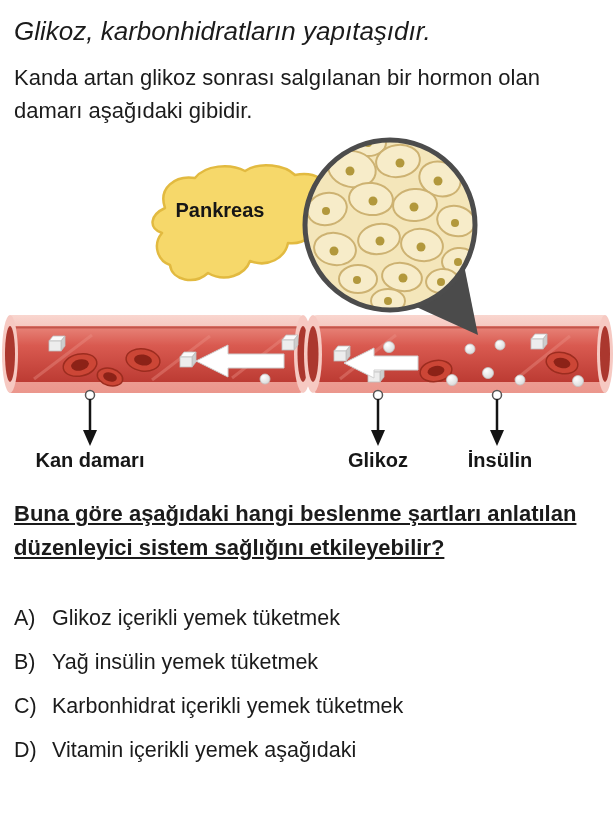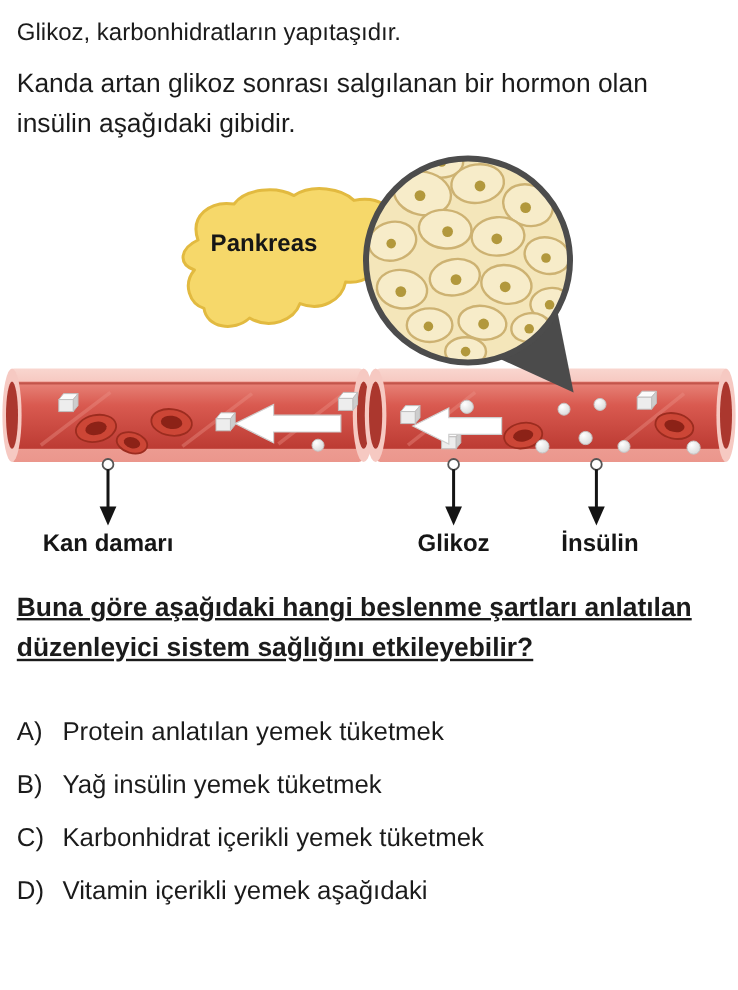--- a/index.html
+++ b/index.html
@@ -1,33 +1,33 @@
 <!DOCTYPE html>
 <html><head>
 <meta charset="utf-8">
 <style>
   html,body{margin:0;padding:0;background:#ffffff;}
   body{width:615px;height:825px;font-family:"Liberation Sans",sans-serif;color:#1b1b1b;overflow:hidden;}
   .text-wrap{padding:0 14px;}
-  .intro-italic{font-size:20px;line-height:1.35;margin:14px 0 12px;}
+  .intro-italic{font-style:italic;font-size:26px;line-height:1.35;margin:14px 0 12px;}
   .intro-par{font-size:22px;line-height:1.5;margin:0 0 6px;}
   .figure-block{display:block;margin:0;}
   .question{font-weight:bold;font-size:22px;line-height:1.55;margin:14px 0 40px;text-decoration:underline;}
   .options{margin:0;}
   .option{display:flex;align-items:baseline;font-size:21.5px;line-height:1.3;margin-bottom:16px;}
   .opt-letter{flex:none;width:38px;}
   .opt-text{flex:1;}
   .fig-label{font-size:20px;font-weight:bold;fill:#161616;text-anchor:middle;font-family:"Liberation Sans",sans-serif;}
 </style>
 </head>
 <body>
 
 <div class="text-wrap">
   <p class="intro-italic">Glikoz, karbonhidratların yapıtaşıdır.</p>
-  <p class="intro-par">Kanda artan glikoz sonrası salgılanan bir hormon olan insülin aşağıdaki gibidir.</p>
+  <p class="intro-par">Kanda artan glikoz sonrası salgılanan bir hormon olan damarı aşağıdaki gibidir.</p>
 </div>
 
 <svg class="figure-block" width="615" height="350" viewBox="0 0 615 350">
   <defs>
     <linearGradient id="wallGrad" x1="0" y1="0" x2="0" y2="1">
       <stop offset="0" stop-color="#f9d6cf"></stop>
       <stop offset="0.5" stop-color="#f0a89f"></stop>
       <stop offset="1" stop-color="#eb968c"></stop>
     </linearGradient>
     <linearGradient id="lumenGrad" x1="0" y1="0" x2="0" y2="1">
@@ -202,21 +202,21 @@
   <text x="378" y="334" class="fig-label">Glikoz</text>
   <text x="500" y="334" class="fig-label">İnsülin</text>
 </svg>
 
 <div class="text-wrap">
   <p class="question">Buna göre aşağıdaki hangi beslenme şartları anlatılan düzenleyici sistem sağlığını etkileyebilir?</p>
 
   <div class="options">
     <div class="option">
       <span class="opt-letter">A)</span>
-      <span class="opt-text">Protein anlatılan yemek tüketmek</span>
+      <span class="opt-text">Glikoz içerikli yemek tüketmek</span>
     </div>
     <div class="option">
       <span class="opt-letter">B)</span>
       <span class="opt-text">Yağ insülin yemek tüketmek</span>
     </div>
     <div class="option">
       <span class="opt-letter">C)</span>
       <span class="opt-text">Karbonhidrat içerikli yemek tüketmek</span>
     </div>
     <div class="option">

